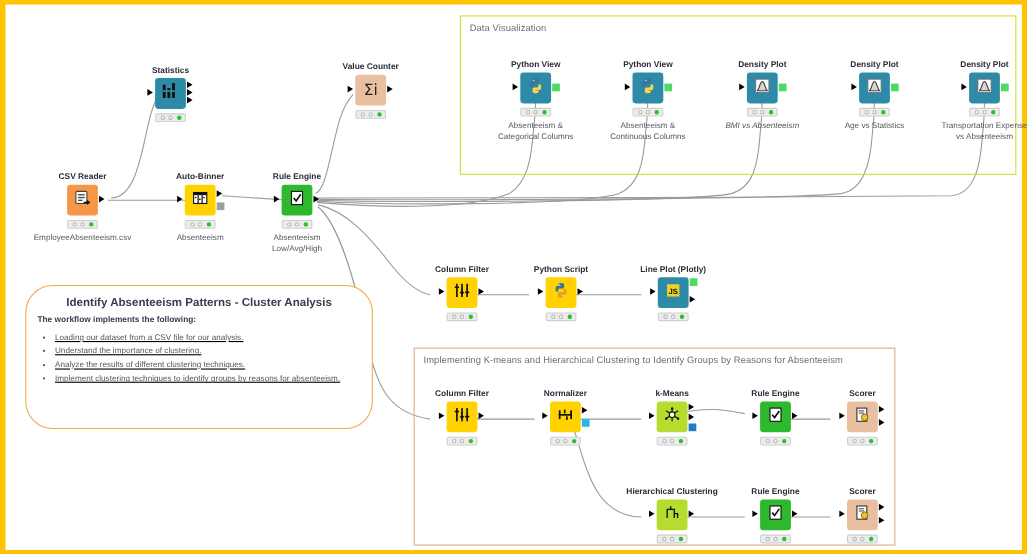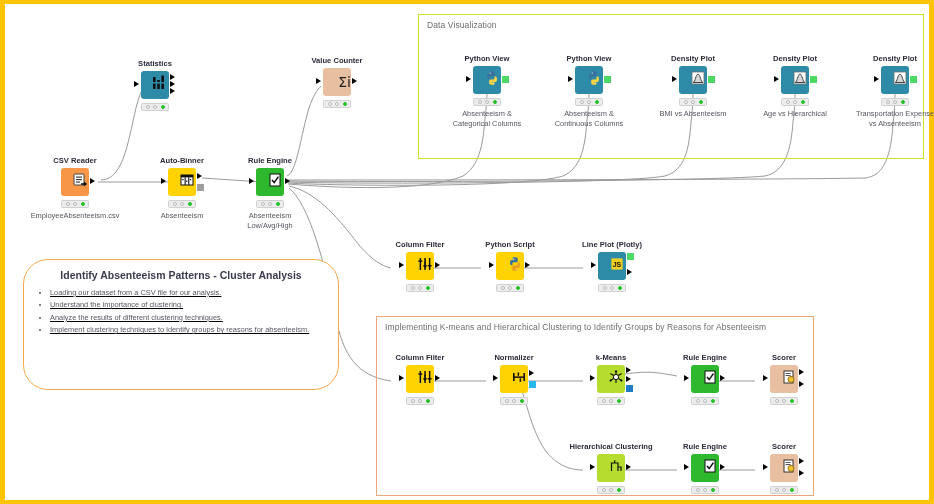--- a/index.html
+++ b/index.html
@@ -49,21 +49,21 @@
   
   .node{position:absolute;width:74px;}
   .node .ntitle{
     position:absolute;left:0;top:0;width:74px;
     text-align:center;font-size:7.6px;font-weight:bold;color:#2b2b3a;
     white-space:nowrap;
   }
   .node .nbody{
     position:absolute;left:23px;top:12px;
     width:28px;height:28px;border-radius:3px;
-    display:flex;align-items:center;justify-content:flex-end;
+    display:flex;align-items:center;justify-content:center;
   }
   .node .nstatus{
     position:absolute;left:23px;top:44px;
     width:28px;height:8px;border-radius:1.5px;
     background:#ececec;border:1px solid #d0d0d0;box-sizing:border-box;
     display:flex;align-items:center;justify-content:space-evenly;
   }
   .node .nstatus i{display:block;width:4px;height:4px;border-radius:50%;
     background:#fdfdfd;border:1px solid #b8b8b8;box-sizing:border-box;}
   .node .nstatus i.on{background:#27C22A;border-color:#27C22A;}
@@ -127,20 +127,21 @@
     <span class="group-title">Data Visualization</span>
   </div>
 
 
   <div class="group grp-cluster" style="left:371px;top:312px;width:438px;height:180px;">
     <span class="group-title">Implementing K-means and Hierarchical Clustering to Identify Groups by Reasons for Absenteeism</span>
   </div>
 
   <div class="note" style="left:18px;top:255px;width:316px;height:131px;border-radius:25px;">
     <h3>Identify Absenteeism Patterns - Cluster Analysis</h3>
+    <p class="sub">The workflow implements the following:</p>
     <ul>
       <li>Loading our dataset from a CSV file for our analysis.</li>
       <li>Understand the importance of clustering.</li>
       <li>Analyze the results of different clustering techniques.</li>
       <li>Implement clustering techniques to identify groups by reasons for absenteeism.</li>
     </ul>
   </div>
 
   <div class="node" style="left:113px;top:55px;">
     <span class="ntitle">Statistics</span>
@@ -304,41 +305,41 @@
         </svg>
       </span>
     </div>
     <div class="port in" style="left:16px;top:22px;"></div>
     <div class="sqport" style="left:52px;top:22px;background:#4CD964;"></div>
     <div class="nstatus">
         <i></i>
         <i></i>
         <i class="on"></i>
       </div>
-    <div class="nsub" style="white-space:pre-line;">BMI vs Absenteeism</div>
+    <div class="nsub" style="white-space:pre-line;font-style:italic;">BMI vs Absenteeism</div>
   </div>
 
   <div class="node" style="left:753px;top:50px;">
     <span class="ntitle">Density Plot</span>
     <div class="nbody" style="background:#2E8BA8;">
       <span>
         <svg width="18" height="18" viewBox="0 0 18 18">
           <rect x="3" y="3" width="12" height="12" fill="#fff" stroke="#6f6f6f" stroke-width="0.8"></rect>
           <path d="M4 13.5 C6.3 13.5 6.6 5.2 9 5.2 C11.4 5.2 11.7 13.5 14 13.5 Z" fill="#d6d6d6" stroke="#444" stroke-width="1"></path>
         </svg>
       </span>
     </div>
     <div class="port in" style="left:16px;top:22px;"></div>
     <div class="sqport" style="left:52px;top:22px;background:#4CD964;"></div>
     <div class="nstatus">
         <i></i>
         <i></i>
         <i class="on"></i>
       </div>
-    <div class="nsub" style="white-space:pre-line;">Age vs Hierarchical</div>
+    <div class="nsub" style="white-space:pre-line;">Age vs Statistics</div>
   </div>
 
   <div class="node" style="left:853px;top:50px;">
     <span class="ntitle">Density Plot</span>
     <div class="nbody" style="background:#2E8BA8;">
       <span>
         <svg width="18" height="18" viewBox="0 0 18 18">
           <rect x="3" y="3" width="12" height="12" fill="#fff" stroke="#6f6f6f" stroke-width="0.8"></rect>
           <path d="M4 13.5 C6.3 13.5 6.6 5.2 9 5.2 C11.4 5.2 11.7 13.5 14 13.5 Z" fill="#d6d6d6" stroke="#444" stroke-width="1"></path>
         </svg>

